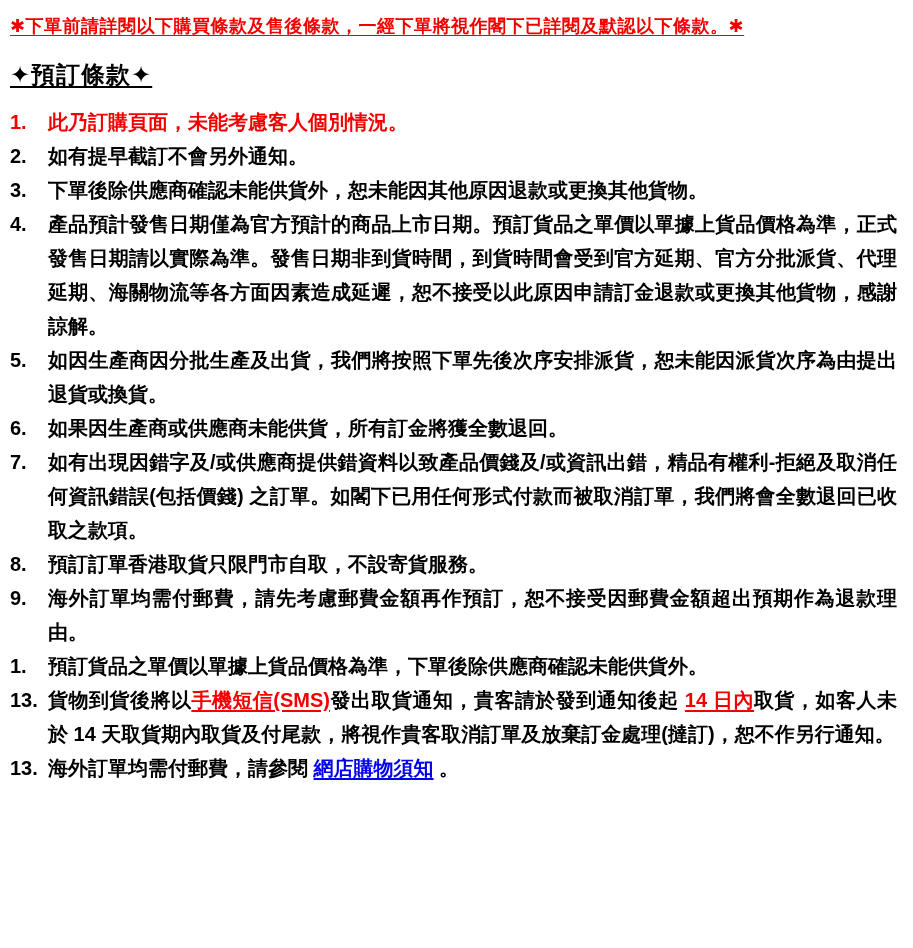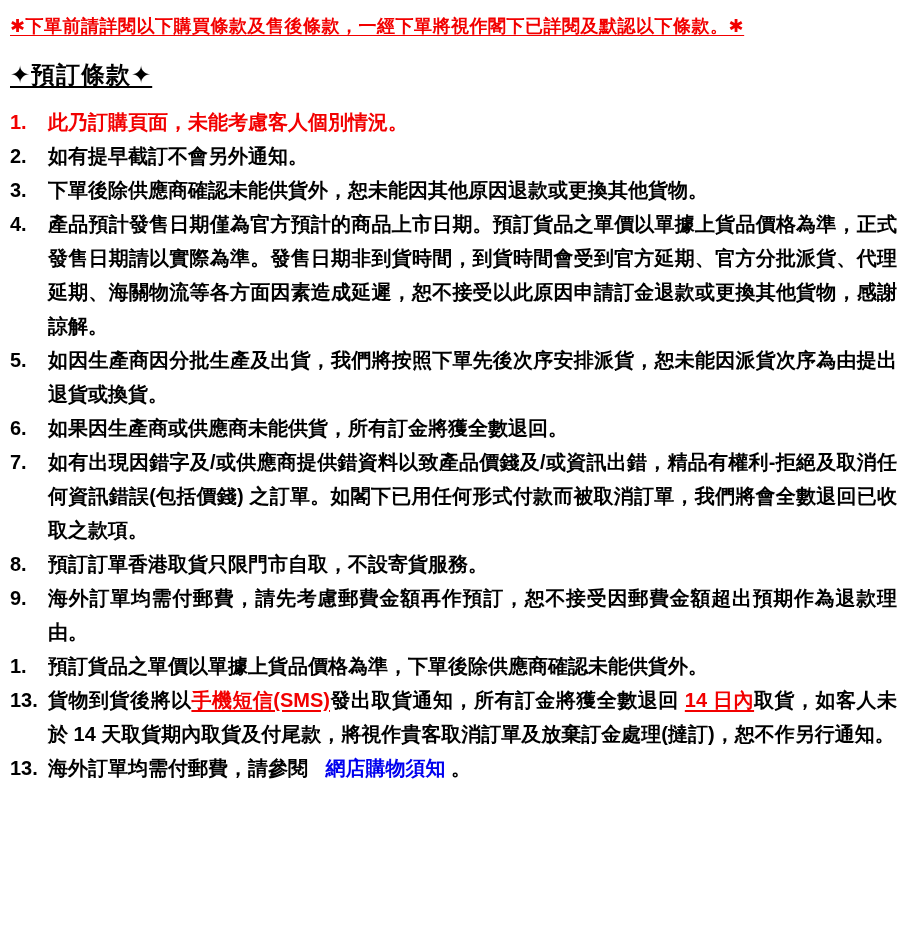--- a/index.html
+++ b/index.html
@@ -56,23 +56,23 @@
     text-align:justify;
   }
   .red{color:var(--alert-red);}
   .red-u{
     color:var(--alert-red);
     text-decoration:underline;
     text-underline-offset:3px;
   }
   .link{
     color:var(--link-blue);
+    text-decoration:underline;
     text-underline-offset:3px;
     cursor:pointer;
-    margin-left:12px;
   }
 </style>
 </head>
 <body>
 
 <div class="page">
 
   <div class="banner">✱下單前請詳閱以下購買條款及售後條款，一經下單將視作閣下已詳閱及默認以下條款。✱</div>
 
   <div>
@@ -115,21 +115,21 @@
       <div class="term">
         <span class="num">9.</span>
         <span class="txt"><span>海外訂單均需付郵費，請先考慮郵費金額再作預訂，恕不接受因郵費金額超出預期作為退款理由。</span></span>
       </div>
       <div class="term">
         <span class="num">1.</span>
         <span class="txt"><span>預訂貨品之單價以單據上貨品價格為準，下單後除供應商確認未能供貨外。</span></span>
       </div>
       <div class="term">
         <span class="num">13.</span>
-        <span class="txt"><span>貨物到貨後將以</span><span class="red-u">手機短信(SMS)</span><span>發出取貨通知，所有訂金將獲全數退回 </span><span class="red-u">14 日內</span><span>取貨，如客人未於 14 天取貨期內取貨及付尾款，將視作貴客取消訂單及放棄訂金處理(撻訂)，恕不作另行通知。</span></span>
+        <span class="txt"><span>貨物到貨後將以</span><span class="red-u">手機短信(SMS)</span><span>發出取貨通知，貴客請於發到通知後起 </span><span class="red-u">14 日內</span><span>取貨，如客人未於 14 天取貨期內取貨及付尾款，將視作貴客取消訂單及放棄訂金處理(撻訂)，恕不作另行通知。</span></span>
       </div>
       <div class="term">
         <span class="num">13.</span>
         <span class="txt"><span>海外訂單均需付郵費，請參閱 </span><span class="link">網店購物須知</span><span> 。</span></span>
       </div>
     </div>
 
 </div>
 
 </body></html>

